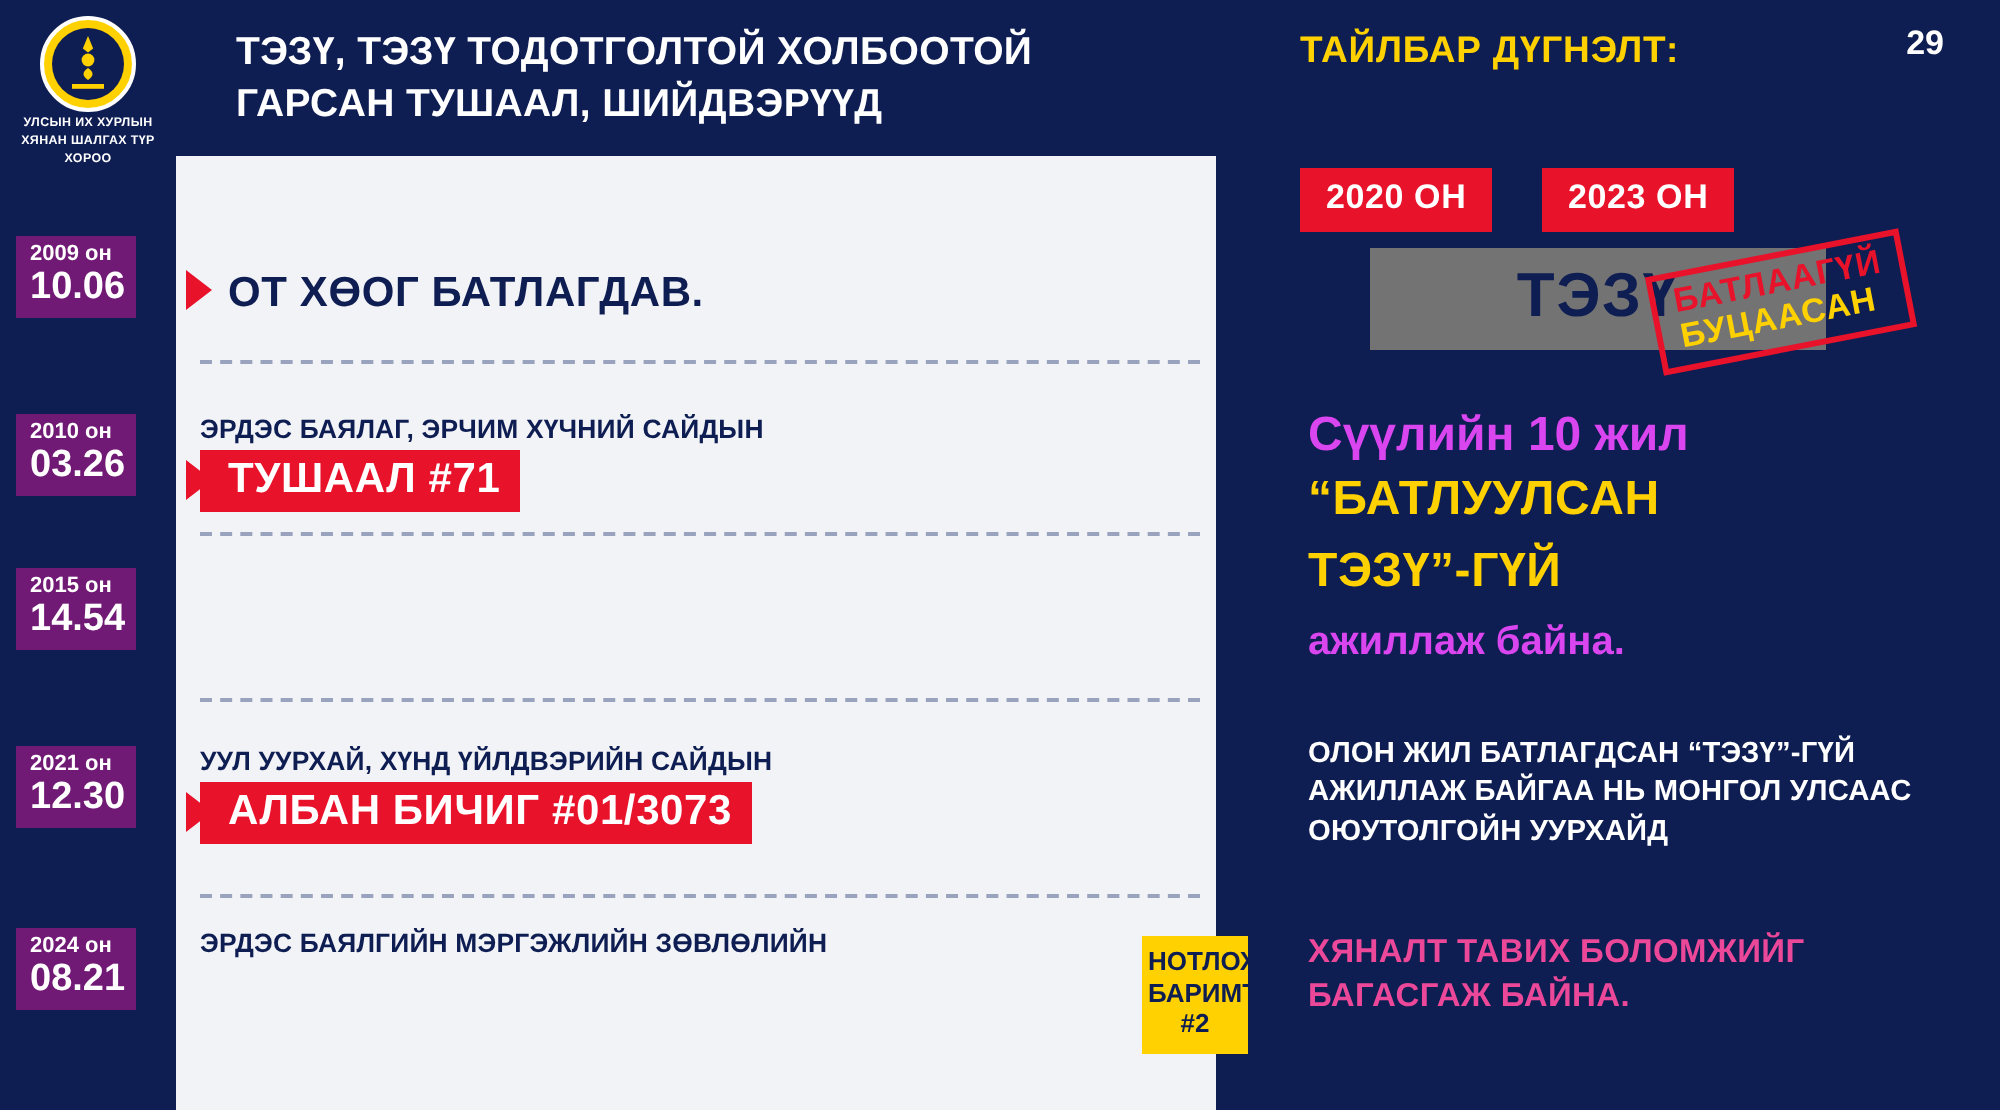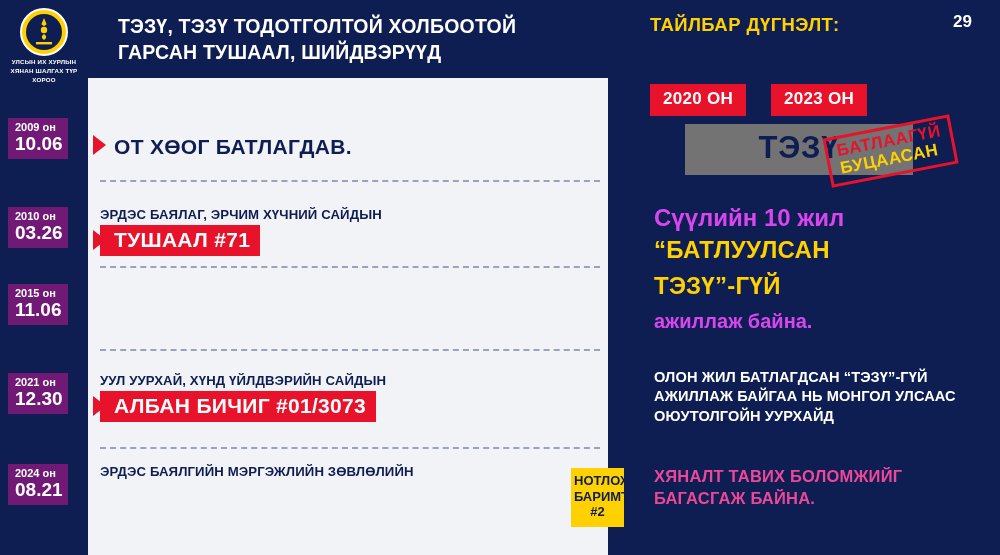--- a/index.html
+++ b/index.html
@@ -259,21 +259,21 @@
   <div class="date-chip" style="top:118px;">
     <div class="y">2009 он</div>
     <div class="d">10.06</div>
   </div>
   <div class="date-chip" style="top:207px;">
     <div class="y">2010 он</div>
     <div class="d">03.26</div>
   </div>
   <div class="date-chip" style="top:284px;">
     <div class="y">2015 он</div>
-    <div class="d">11.06</div>
+    <div class="d">14.54</div>
   </div>
   <div class="date-chip" style="top:373px;">
     <div class="y">2021 он</div>
     <div class="d">12.30</div>
   </div>
   <div class="date-chip" style="top:464px;">
     <div class="y">2024 он</div>
     <div class="d">08.21</div>
   </div>
 

